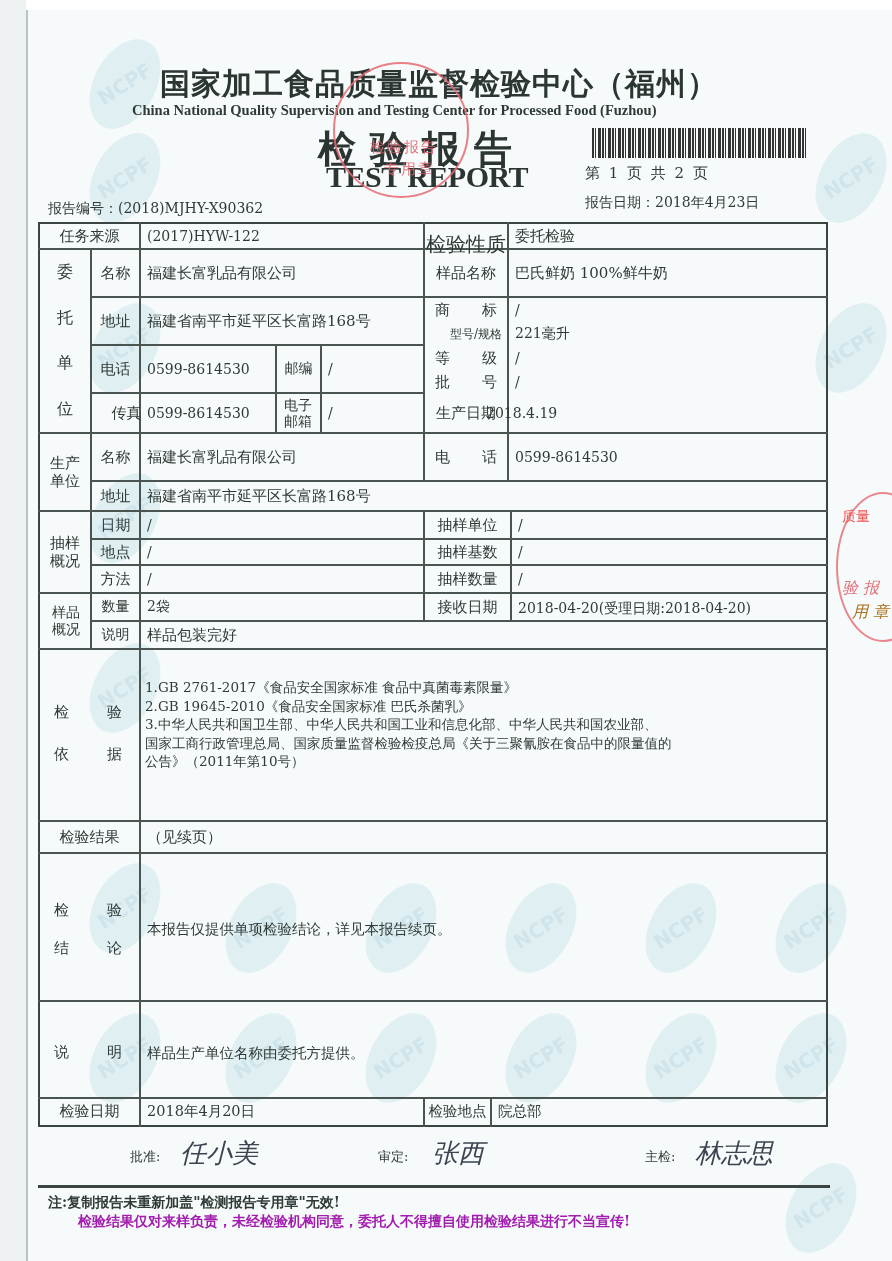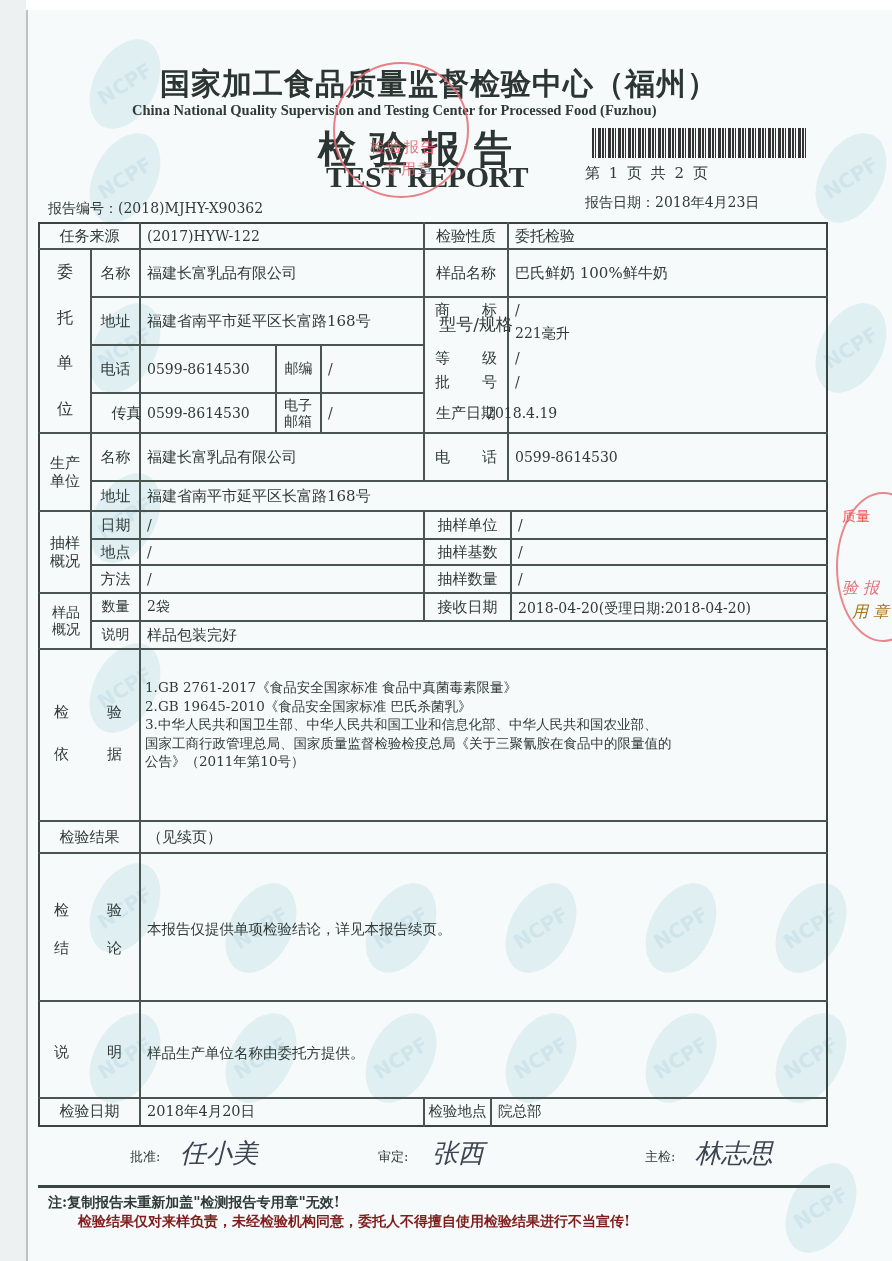--- a/index.html
+++ b/index.html
@@ -49,21 +49,21 @@
   .cell { position:absolute; display:flex; align-items:center; font-size:14px; color:#2f3a37; box-sizing:border-box; }
   .lbl { justify-content:center; text-align:center; }
   .val { padding-left:6px; }
   .spread { justify-content:space-between; padding:0 10px; }
   .vert { flex-direction:column; justify-content:space-around; }
   .basis { position:absolute; left:145px; top:678px; font-size:13.5px; line-height:18.5px; color:#2f3a37; font-family:"DejaVu Serif", serif; }
   .sig-row { position:absolute; top:1148px; font-size:13px; color:#2f3a37; }
   .sig { position:absolute; top:1136px; font-size:26px; font-style:italic; color:#3b4450; font-family:"DejaVu Serif", serif; }
   .foot-rule { position:absolute; left:38px; top:1185px; width:792px; height:2.5px; background:#3a4542; }
   .note1 { position:absolute; left:48px; top:1194px; font-size:14px; font-weight:bold; color:#2f3a37; }
-  .note2 { position:absolute; left:78px; top:1213px; font-size:14px; font-weight:bold; color:#7f1d1d; }
+  .note2 { position:absolute; left:78px; top:1213px; font-size:14px; font-weight:bold; color:#a21caf; }
 </style>
 </head>
 <body>
 
 <div class="fold"></div>
 <div class="page"></div>
 
 <div class="wm-layer">
   <div class="wm" style="left:94px;top:36px">
       <span>NCPF</span>
@@ -169,21 +169,21 @@
 <div class="ln v" style="left:320px;top:344px;height:88px"></div>
 <div class="ln v" style="left:423px;top:222px;height:258px"></div>
 <div class="ln v" style="left:507px;top:222px;height:258px"></div>
 <div class="ln v" style="left:423px;top:510px;height:110px"></div>
 <div class="ln v" style="left:510px;top:510px;height:110px"></div>
 <div class="ln v" style="left:423px;top:1097px;height:30px"></div>
 <div class="ln v" style="left:490px;top:1097px;height:30px"></div>
 
 <div class="cell lbl" style="left:40px;top:224px;width:99px;height:24px;font-size:15px">任务来源</div>
 <div class="cell val" style="left:141px;top:224px;width:282px;height:24px">(2017)HYW-122</div>
-<div class="cell lbl" style="left:425px;top:224px;width:82px;height:24px;font-size:15px">检验性质</div>
+<div class="cell lbl" style="left:425px;top:232px;width:82px;height:24px;font-size:20px">检验性质</div>
 <div class="cell val" style="left:509px;top:224px;width:318px;height:24px;font-size:15px">委托检验</div>
 
 <div class="cell vert" style="left:40px;top:250px;width:50px;height:182px;align-items:center;font-size:16px">
   <span>委</span>
   <span>托</span>
   <span>单</span>
   <span>位</span>
 </div>
 <div class="cell lbl" style="left:92px;top:250px;width:47px;height:46px;font-size:15px">名称</div>
 <div class="cell val" style="left:141px;top:250px;width:282px;height:46px;font-size:15px">福建长富乳品有限公司</div>
@@ -199,21 +199,21 @@
 <div class="cell val" style="left:322px;top:394px;width:101px;height:38px">/</div>
 
 <div class="cell lbl" style="left:425px;top:250px;width:82px;height:46px;font-size:15px">样品名称</div>
 <div class="cell val" style="left:509px;top:250px;width:318px;height:46px;font-size:15px">巴氏鲜奶 100%鲜牛奶</div>
 
 <div class="cell spread" style="left:425px;top:298px;width:82px;height:24px;font-size:15px">
     <span>商</span>
     <span>标</span>
   </div>
 <div class="cell val" style="left:509px;top:298px;width:318px;height:24px">/</div>
-<div class="cell lbl" style="left:425px;top:312px;width:102px;height:24px;font-size:17px">型号/规格</div>
+<div class="cell lbl" style="left:425px;top:322px;width:102px;height:24px;font-size:12px">型号/规格</div>
 <div class="cell val" style="left:509px;top:322px;width:318px;height:24px">221毫升</div>
 <div class="cell spread" style="left:425px;top:346px;width:82px;height:24px;font-size:15px">
     <span>等</span>
     <span>级</span>
   </div>
 <div class="cell val" style="left:509px;top:346px;width:318px;height:24px">/</div>
 <div class="cell spread" style="left:425px;top:370px;width:82px;height:24px;font-size:15px">
     <span>批</span>
     <span>号</span>
   </div>

